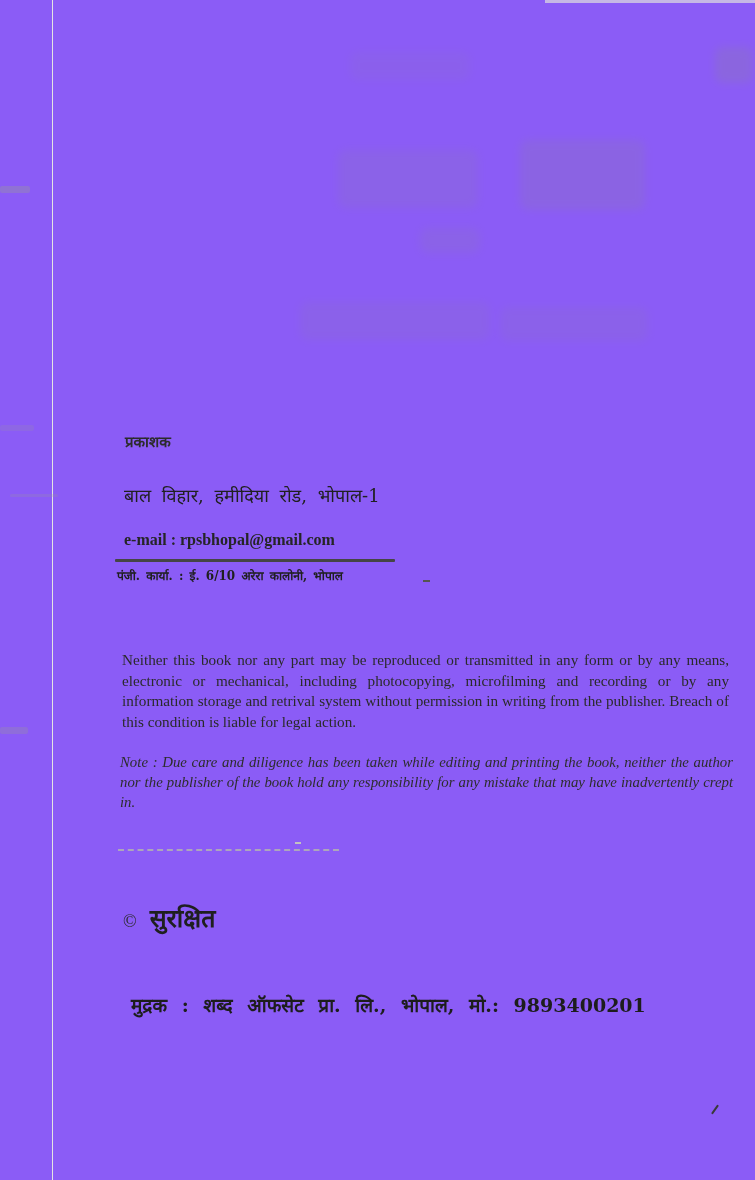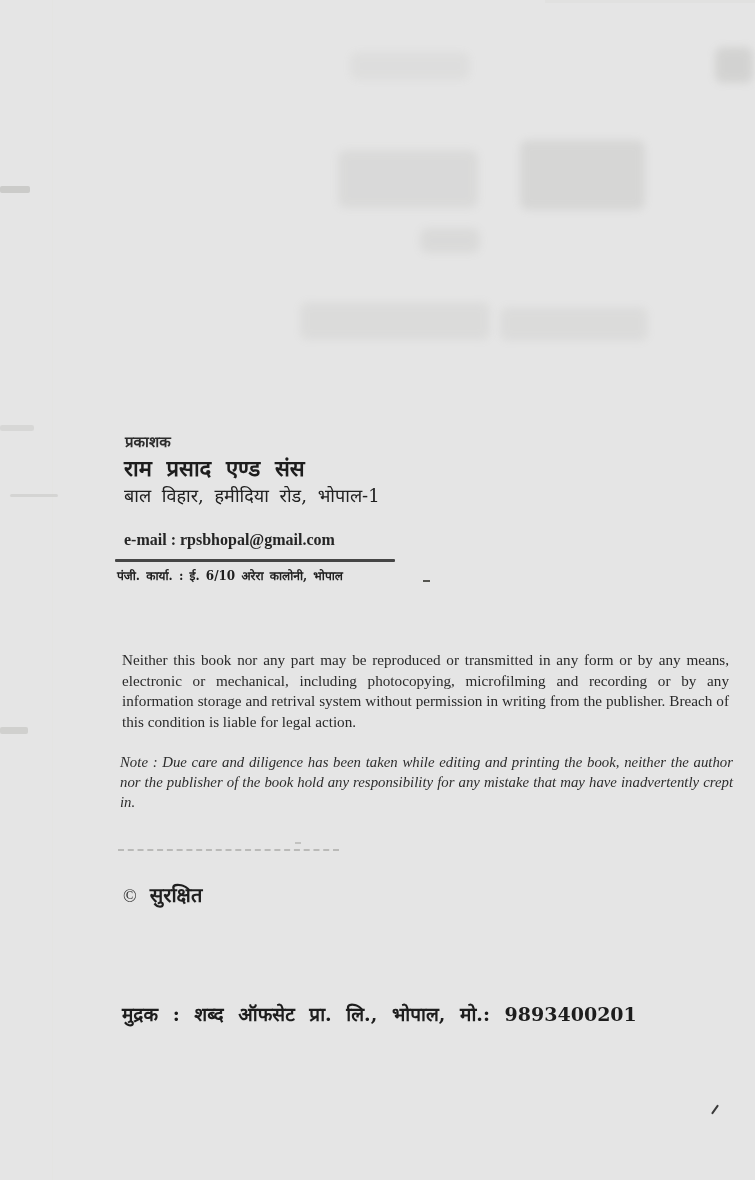--- a/index.html
+++ b/index.html
@@ -1,19 +1,19 @@
 <!DOCTYPE html>
 <html><head>
 <meta charset="utf-8">
 <style>
   html, body { margin:0; padding:0; background:#ffffff; }
   .page {
     position:relative;
     width:755px; height:1180px;
-    background:#e5e5e5;
+    background:#8b5cf6;
     overflow:hidden;
     font-family:"Liberation Serif","DejaVu Serif",serif;
     color:#222222;
   }
   .abs { position:absolute; }
   .dev { font-family:"DejaVu Serif","Liberation Serif",serif; }
 
   
   .fold-line { left:52px; top:0; width:1px; height:1180px; background:#e4e4e2; }
   .top-edge { left:545px; top:0; width:210px; height:3px; background:#e0e0de; opacity:.7; }
@@ -42,24 +42,24 @@
     font-size:14.8px; line-height:20px;
     font-style:italic; text-align:justify; color:#2d2d2d;
   }
 
   .dashed-sep { left:118px; top:849px; width:221px; height:0;
     border-top:2px dashed #b3b3b1; opacity:.85; }
   .dash-stray { left:295px; top:842px; width:6px; height:2px; background:#c2c2c0; }
 
   .rights-row { left:123px; top:881px; display:flex; align-items:baseline; gap:13px; }
   .rights-symbol { font-size:18px; color:#2a2a2a; }
-  .rights-text   { font-size:20px; font-weight:700; color:#1f1f1f; }
+  .rights-text   { font-size:25px; font-weight:700; color:#1f1f1f;margin-top:19px; }
 
-  .printer-line { left:122px; top:992px; font-size:19px; font-weight:700;
-    word-spacing:8px; color:#1d1d1d;margin-top:9px; }
+  .printer-line { left:131px; top:992px; font-size:19px; font-weight:700;
+    word-spacing:8px; color:#1d1d1d; }
 
   .corner-slash { left:714px; top:1104px; width:2px; height:11px;
     background:#3a3a3a; transform:rotate(35deg); border-radius:1px; }
 </style>
 </head>
 <body>
 
 <div class="page">
 
   <div class="abs fold-line"></div>
@@ -72,21 +72,20 @@
   <div class="abs ghost" style="left:420px; top:228px; width:60px;  height:25px; opacity:.12;"></div>
   <div class="abs ghost" style="left:300px; top:302px; width:190px; height:38px; opacity:.10;"></div>
   <div class="abs ghost" style="left:500px; top:307px; width:148px; height:34px; opacity:.10;"></div>
 
   <div class="abs edge-mark" style="left:0; top:186px;  width:30px; height:7px; opacity:.35;"></div>
   <div class="abs edge-mark" style="left:0; top:425px;  width:34px; height:6px; opacity:.18;"></div>
   <div class="abs edge-mark" style="left:10px; top:494px; width:48px; height:3px; opacity:.22;"></div>
   <div class="abs edge-mark" style="left:0; top:727px;  width:28px; height:7px; opacity:.28;"></div>
 
   <div class="abs dev pub-heading">प्रकाशक</div>
-  <div class="abs dev pub-name">राम प्रसाद एण्ड संस</div>
   <div class="abs dev pub-address">बाल विहार, हमीदिया रोड, भोपाल-1</div>
   <div class="abs pub-email">e-mail : rpsbhopal@gmail.com</div>
 
   <div class="abs rule"></div>
 
   <div class="abs dev reg-office">पंजी. कार्या. : ई. 6/10 अरेरा कालोनी, भोपाल</div>
   <div class="abs reg-dash"></div>
 
   <div class="abs copyright-para">Neither this book  nor any part may be reproduced or transmitted in any form or by any means, electronic or mechanical, including photocopying, microfilming and recording or by any information storage and retrival system without permission in writing from the publisher. Breach of this condition is liable for legal action.</div>
 

